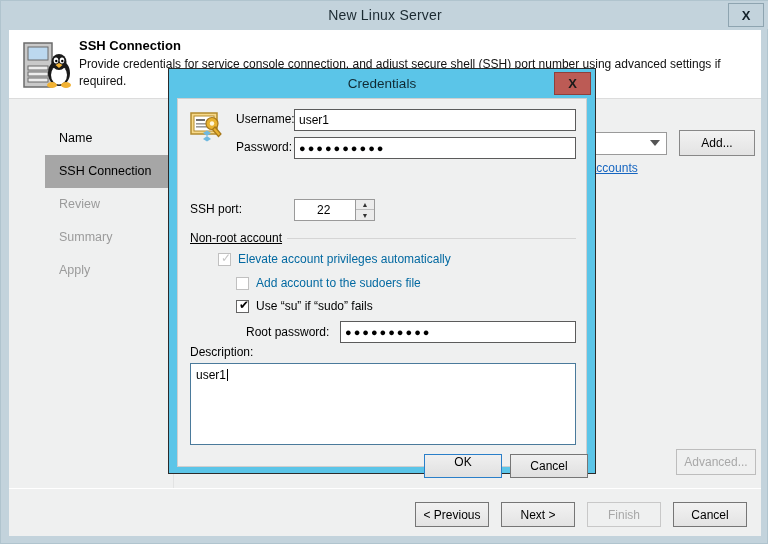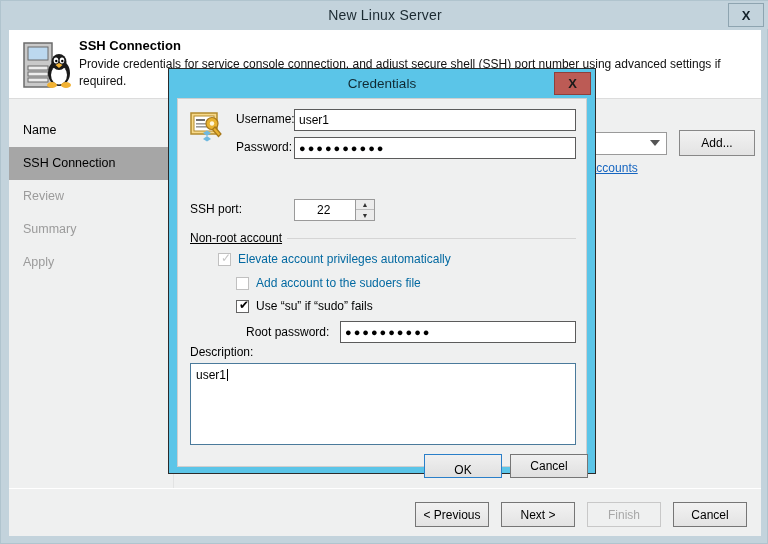--- a/index.html
+++ b/index.html
@@ -52,23 +52,24 @@
     position: absolute; left: 70px; top: 26px; width: 672px;
     font-size: 12px; line-height: 17px; color: #111;
   }
 
   
   #body {
     position: absolute; left: 8px; top: 98px; width: 752px; height: 389px;
     background: #eff0f0;
   }
   #sidebar {
-    position: absolute; left: 0; top: 8px; width: 165px; height: 389px;
+    position: absolute; left: 0; top: 16px; width: 165px; height: 389px;
     background: #eff0f0;
     border-right: 1px solid #e2e3e3;
+    padding-left: 36px;
   }
   .side-item {
     height: 33px; line-height: 33px;
     padding-left: 14px;
     font-size: 12.5px;
     color: #9b9b9b;
     cursor: pointer;
   }
   .side-item.first { margin-top: 7px; }
   .side-item.done { color: #000; }
@@ -210,21 +211,21 @@
     font-size: 12px; padding: 4px 5px; color: #000;
   }
   #desc-caret {
     display: inline-block; width: 1px; height: 12px;
     background: #000; vertical-align: -2px; margin-left: 1px;
   }
   #ok-btn {
     position: absolute; left: 246px; top: 355px; width: 78px; height: 24px;
     background: linear-gradient(#f0f0f0,#e0e0e0);
     border: 1px solid #2a7fc9;
-    display: flex; align-items: flex-end; justify-content: center;
+    display: flex; align-items: flex-start; justify-content: center;
     font-size: 12px; cursor: pointer;
   }
   #cancel-btn {
     position: absolute; left: 332px; top: 355px; width: 78px; height: 24px;
     background: linear-gradient(#f0f0f0,#e0e0e0);
     border: 1px solid #767676;
     display: flex; align-items: center; justify-content: center;
     font-size: 12px; cursor: pointer;
   }
 </style>
@@ -287,20 +288,23 @@
     <div id="content">
       <div id="cred-combo">
         <span></span>
         <span id="combo-arrow"></span>
       </div>
       <div id="add-btn">
         <span>Add...</span>
       </div>
       <div id="manage-link">ge accounts</div>
       <div id="adv-note">ts</div>
+      <div id="advanced-btn">
+        <span>Advanced...</span>
+      </div>
     </div>
   </div>
 
   <div id="footer">
     <div class="foot-btn" style="left:406px">
       <span>&lt; Previous</span>
     </div>
     <div class="foot-btn" style="left:492px">
       <span>Next &gt;</span>
     </div>

